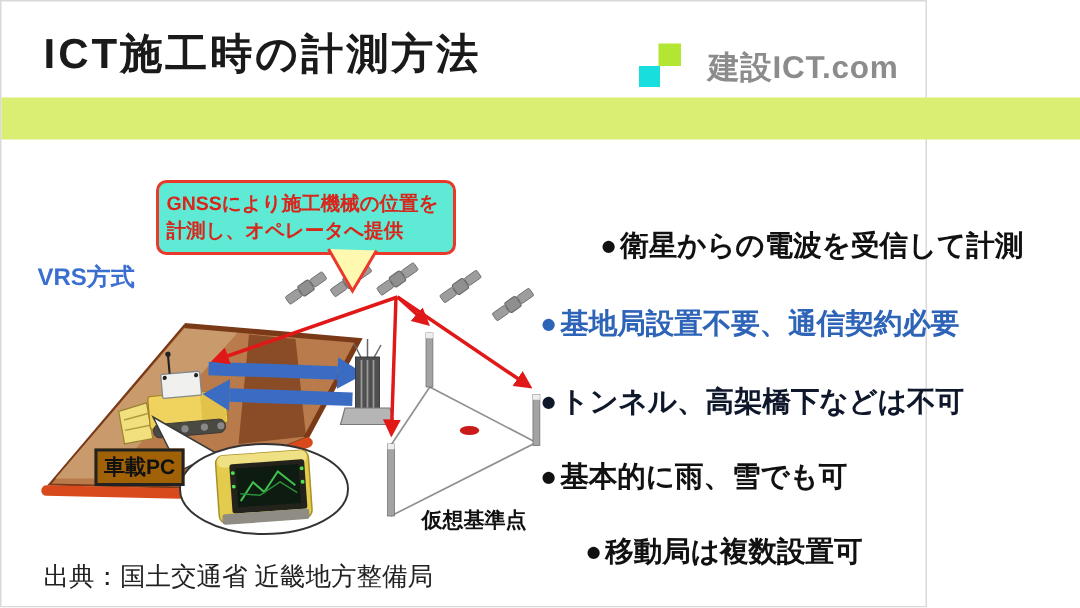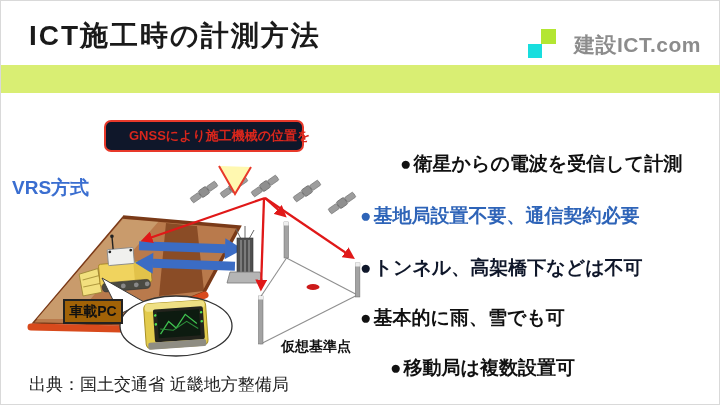--- a/index.html
+++ b/index.html
@@ -1,36 +1,36 @@
 <!DOCTYPE html>
 <html><head>
 <meta charset="utf-8">
 <style>
   * { margin: 0; padding: 0; box-sizing: border-box; }
   html, body { width: 720px; height: 405px; background: #ffffff; overflow: hidden;
     font-family: "Liberation Sans", "DejaVu Sans", sans-serif; }
-  .slide { position: relative; width: 720px; height: 405px; background: #fff;
+  .slide { position: relative; width: 618px; height: 405px; background: #fff;
     border: 1px solid #d9d9d9; }
 
   
   .title { position: absolute; left: 28px; top: 16px; font-size: 28px; font-weight: 600;
     letter-spacing: 2px; color: #1a1a1a; white-space: nowrap; }
   .logo { position: absolute; right: 18px; top: 20px; height: 40px; }
   .sq { position: absolute; display: block; }
   .sq-green { width: 15px; height: 15px; left: -160px; top: 8px; }
   .sq-cyan  { width: 14px; height: 14px; left: -173px; top: 23px; }
   .logo-text { position: absolute; right: 0; top: 10px; font-size: 21px; font-weight: bold;
     letter-spacing: 0.5px; white-space: nowrap; margin-left: 42px; }
   .accent-bar { position: absolute; left: 0; top: 64px; width: 720px; height: 28px; }
 
   
-  .vrs-label { position: absolute; left: 11px; top: 174px; font-size: 19px; font-weight: bold;
+  .vrs-label { position: absolute; left: 24px; top: 174px; font-size: 16px; font-weight: bold;
     white-space: nowrap; }
-  .callout { position: absolute; left: 103px; top: 119px; width: 200px; padding: 5px 23px;
-    background: #0f172a; border: 2px solid #e8392a; border-radius: 7px; z-index: 2;
+  .callout { position: absolute; left: 103px; top: 119px; width: 200px; padding: 5px 5px;
+    background: #5eead4; border: 2px solid #e8392a; border-radius: 7px; z-index: 2;
     font-size: 13px; font-weight: bold; color: #d9261c; line-height: 1.4; white-space: nowrap; }
   .callout-tail { position: absolute; left: 212px; top: 163px; z-index: 3; }
   .pc-label { position: absolute; left: 62px; top: 298px; width: 60px; height: 25px;
     background: #a16207; border: 2px solid #222; z-index: 2; font-size: 14px; font-weight: bold;
     color: #111; text-align: center; line-height: 21px; }
   .vrp-label { position: absolute; left: 280px; top: 294px; font-size: 14px; font-weight: bold;
     color: #111; z-index: 2; white-space: nowrap; margin-top: 43px; }
 
   
   .panel-heading { position: absolute; left: 366px; top: 105px; font-size: 20px;
@@ -171,20 +171,21 @@
   <div class="logo">
     <span class="sq sq-green" style="background: rgb(179, 230, 50);"></span>
     <span class="sq sq-cyan" style="background: rgb(24, 222, 222);"></span>
     <span class="logo-text" style="color: rgb(140, 140, 140);">建設ICT.com</span>
   </div>
   <div class="accent-bar" style="background: rgb(217, 238, 115);"></div>
 
   <div class="vrs-label" style="color: rgb(58, 110, 208);">VRS方式</div>
   <div class="callout">
     <div>GNSSにより施工機械の位置を</div>
+    <div>計測し、オペレータへ提供</div>
   </div>
   <svg class="callout-tail" width="46" height="34">
     <polygon points="6,2 38,3 22,30" fill="#fff8b0"></polygon>
     <path d="M6,2 L22,30 L38,3" fill="none" stroke="#e8392a" stroke-width="2"></path>
   </svg>
   <div class="pc-label">車載PC</div>
   <div class="vrp-label">仮想基準点</div>
 
 
   <div class="bullet b0" style="color: rgb(17, 17, 17);">

